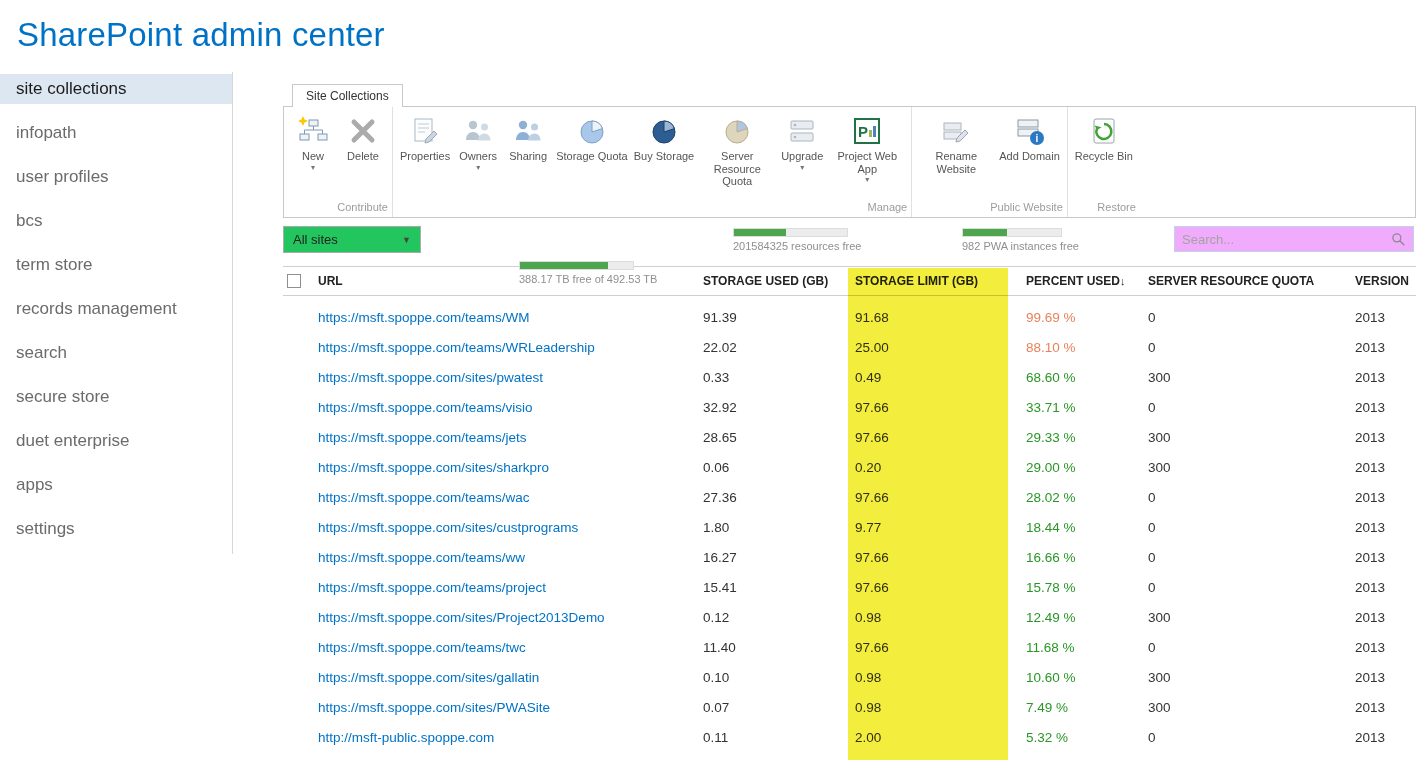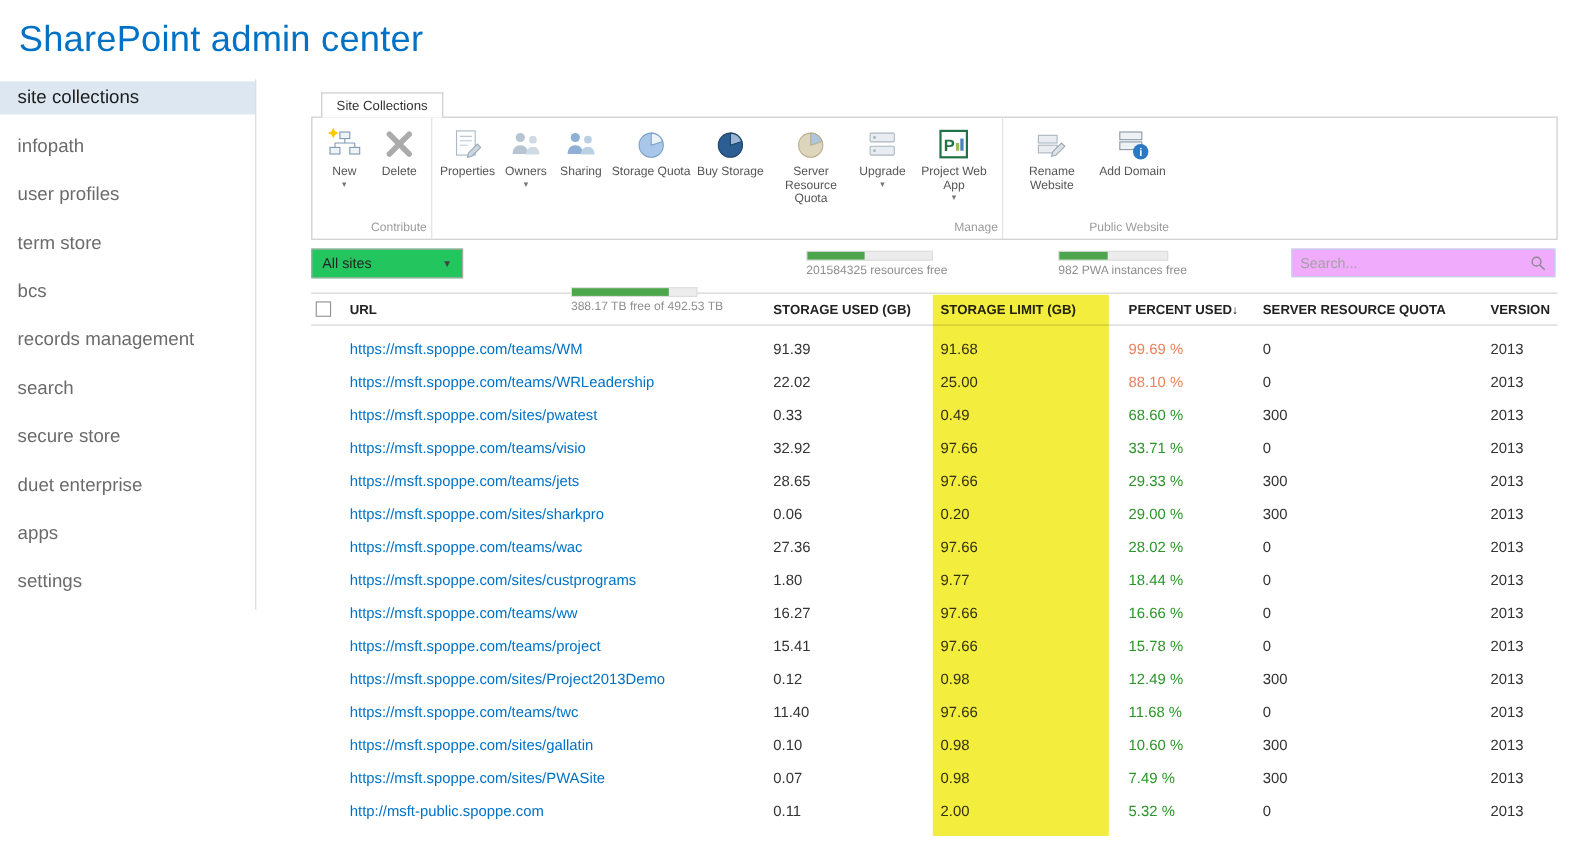--- a/index.html
+++ b/index.html
@@ -97,22 +97,22 @@
 </style>
 </head>
 <body>
 
 <div class="page-title">SharePoint admin center</div>
 
 <nav class="sidebar">
     <div class="side-item active">site collections</div>
     <div class="side-item">infopath</div>
     <div class="side-item">user profiles</div>
+    <div class="side-item">bcs</div>
     <div class="side-item">term store</div>
-    <div class="side-item">bcs</div>
     <div class="side-item">records management</div>
     <div class="side-item">search</div>
     <div class="side-item">secure store</div>
     <div class="side-item">duet enterprise</div>
     <div class="side-item">apps</div>
     <div class="side-item">settings</div>
   </nav>
 
 <div class="main">
 
@@ -254,20 +254,35 @@
                 <rect x="4" y="5" width="20" height="7" fill="#eef2f5" stroke="#8a98a4"></rect>
                 <rect x="4" y="14" width="20" height="7" fill="#eef2f5" stroke="#8a98a4"></rect>
                 <circle cx="23" cy="23" r="7" fill="#2b79c2"></circle>
                 <text x="23" y="27" font-size="10" font-weight="bold" fill="#fff" text-anchor="middle" font-family="sans-serif">i</text>
               </svg>
             </span>
             <span class="btn-label">Add Domain</span>
           </div>
         </div>
         <div class="ribbon-group-label">Public Website</div>
+      </div>
+      <div class="ribbon-group">
+        <div class="ribbon-buttons">
+          <div class="ribbon-btn">
+            <span class="btn-icon">
+              <svg viewBox="0 0 32 32">
+                <rect x="6" y="4" width="20" height="24" rx="2" fill="#fff" stroke="#9aa4ae"></rect>
+                <path d="M16 9a7.5 7.5 0 1 1-7 4.5" fill="none" stroke="#3fa435" stroke-width="2.5"></path>
+                <path d="M6.5 10.5l2.6 4.6 4.4-2.8z" fill="#3fa435"></path>
+              </svg>
+            </span>
+            <span class="btn-label">Recycle Bin</span>
+          </div>
+        </div>
+        <div class="ribbon-group-label">Restore</div>
       </div>
     </div>
 
   <div class="filter-row">
     <div class="sites-dropdown">
       <span>All sites</span>
       <span class="dd-arrow">▼</span>
     </div>
     <div class="search-box">
       <input type="text" placeholder="Search..." style="">

